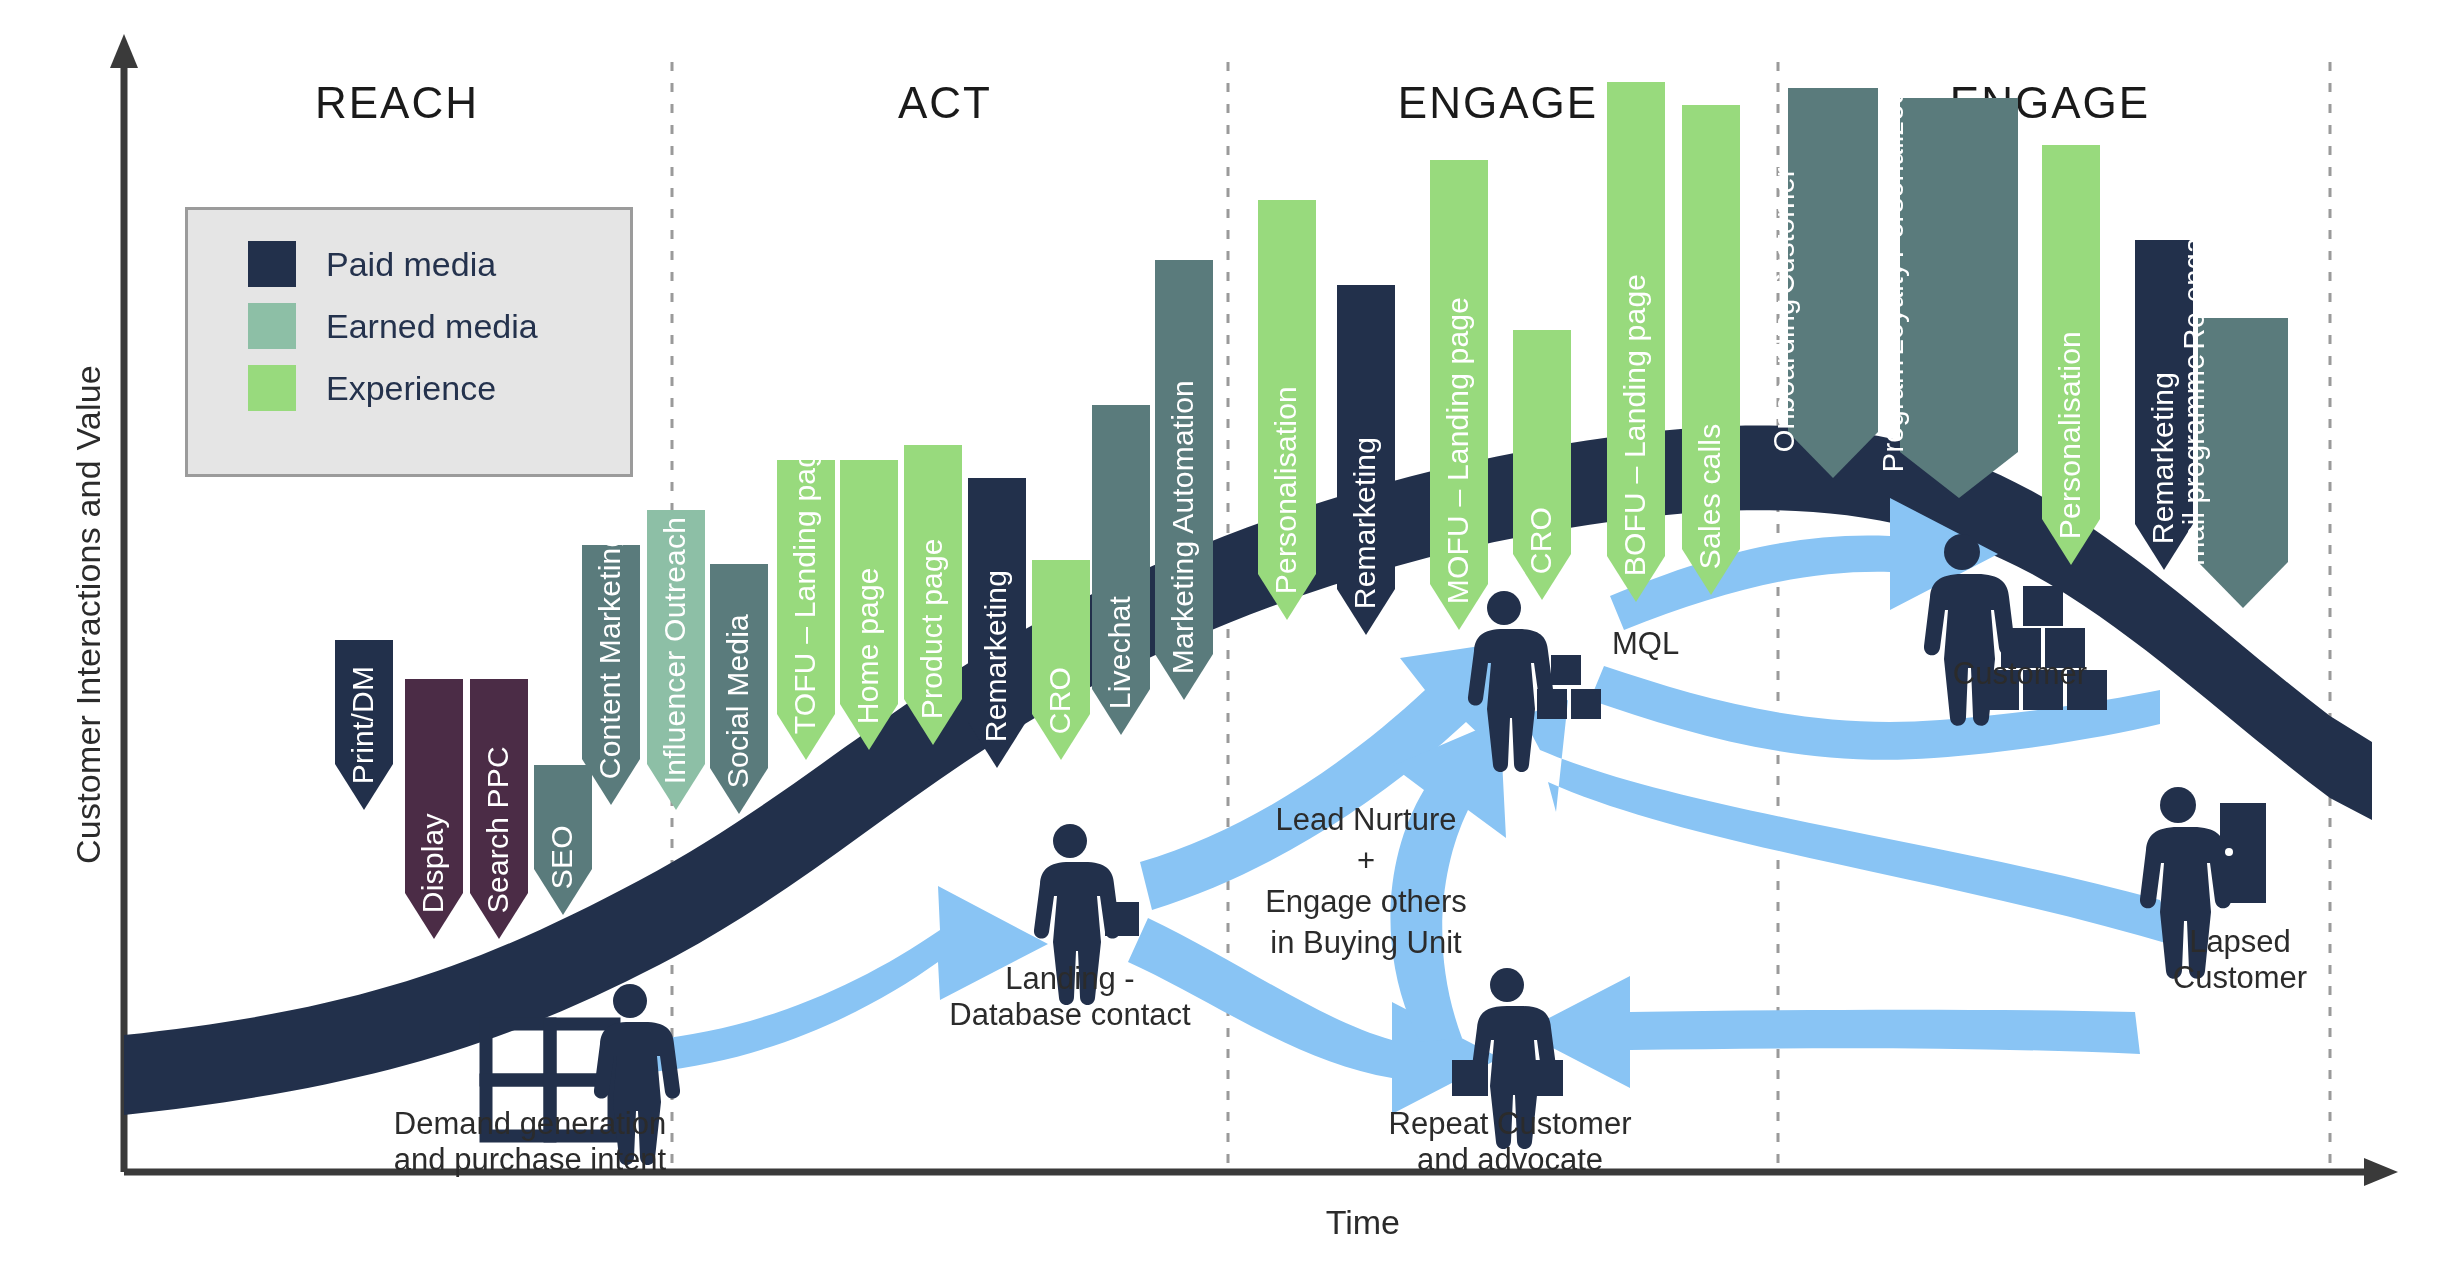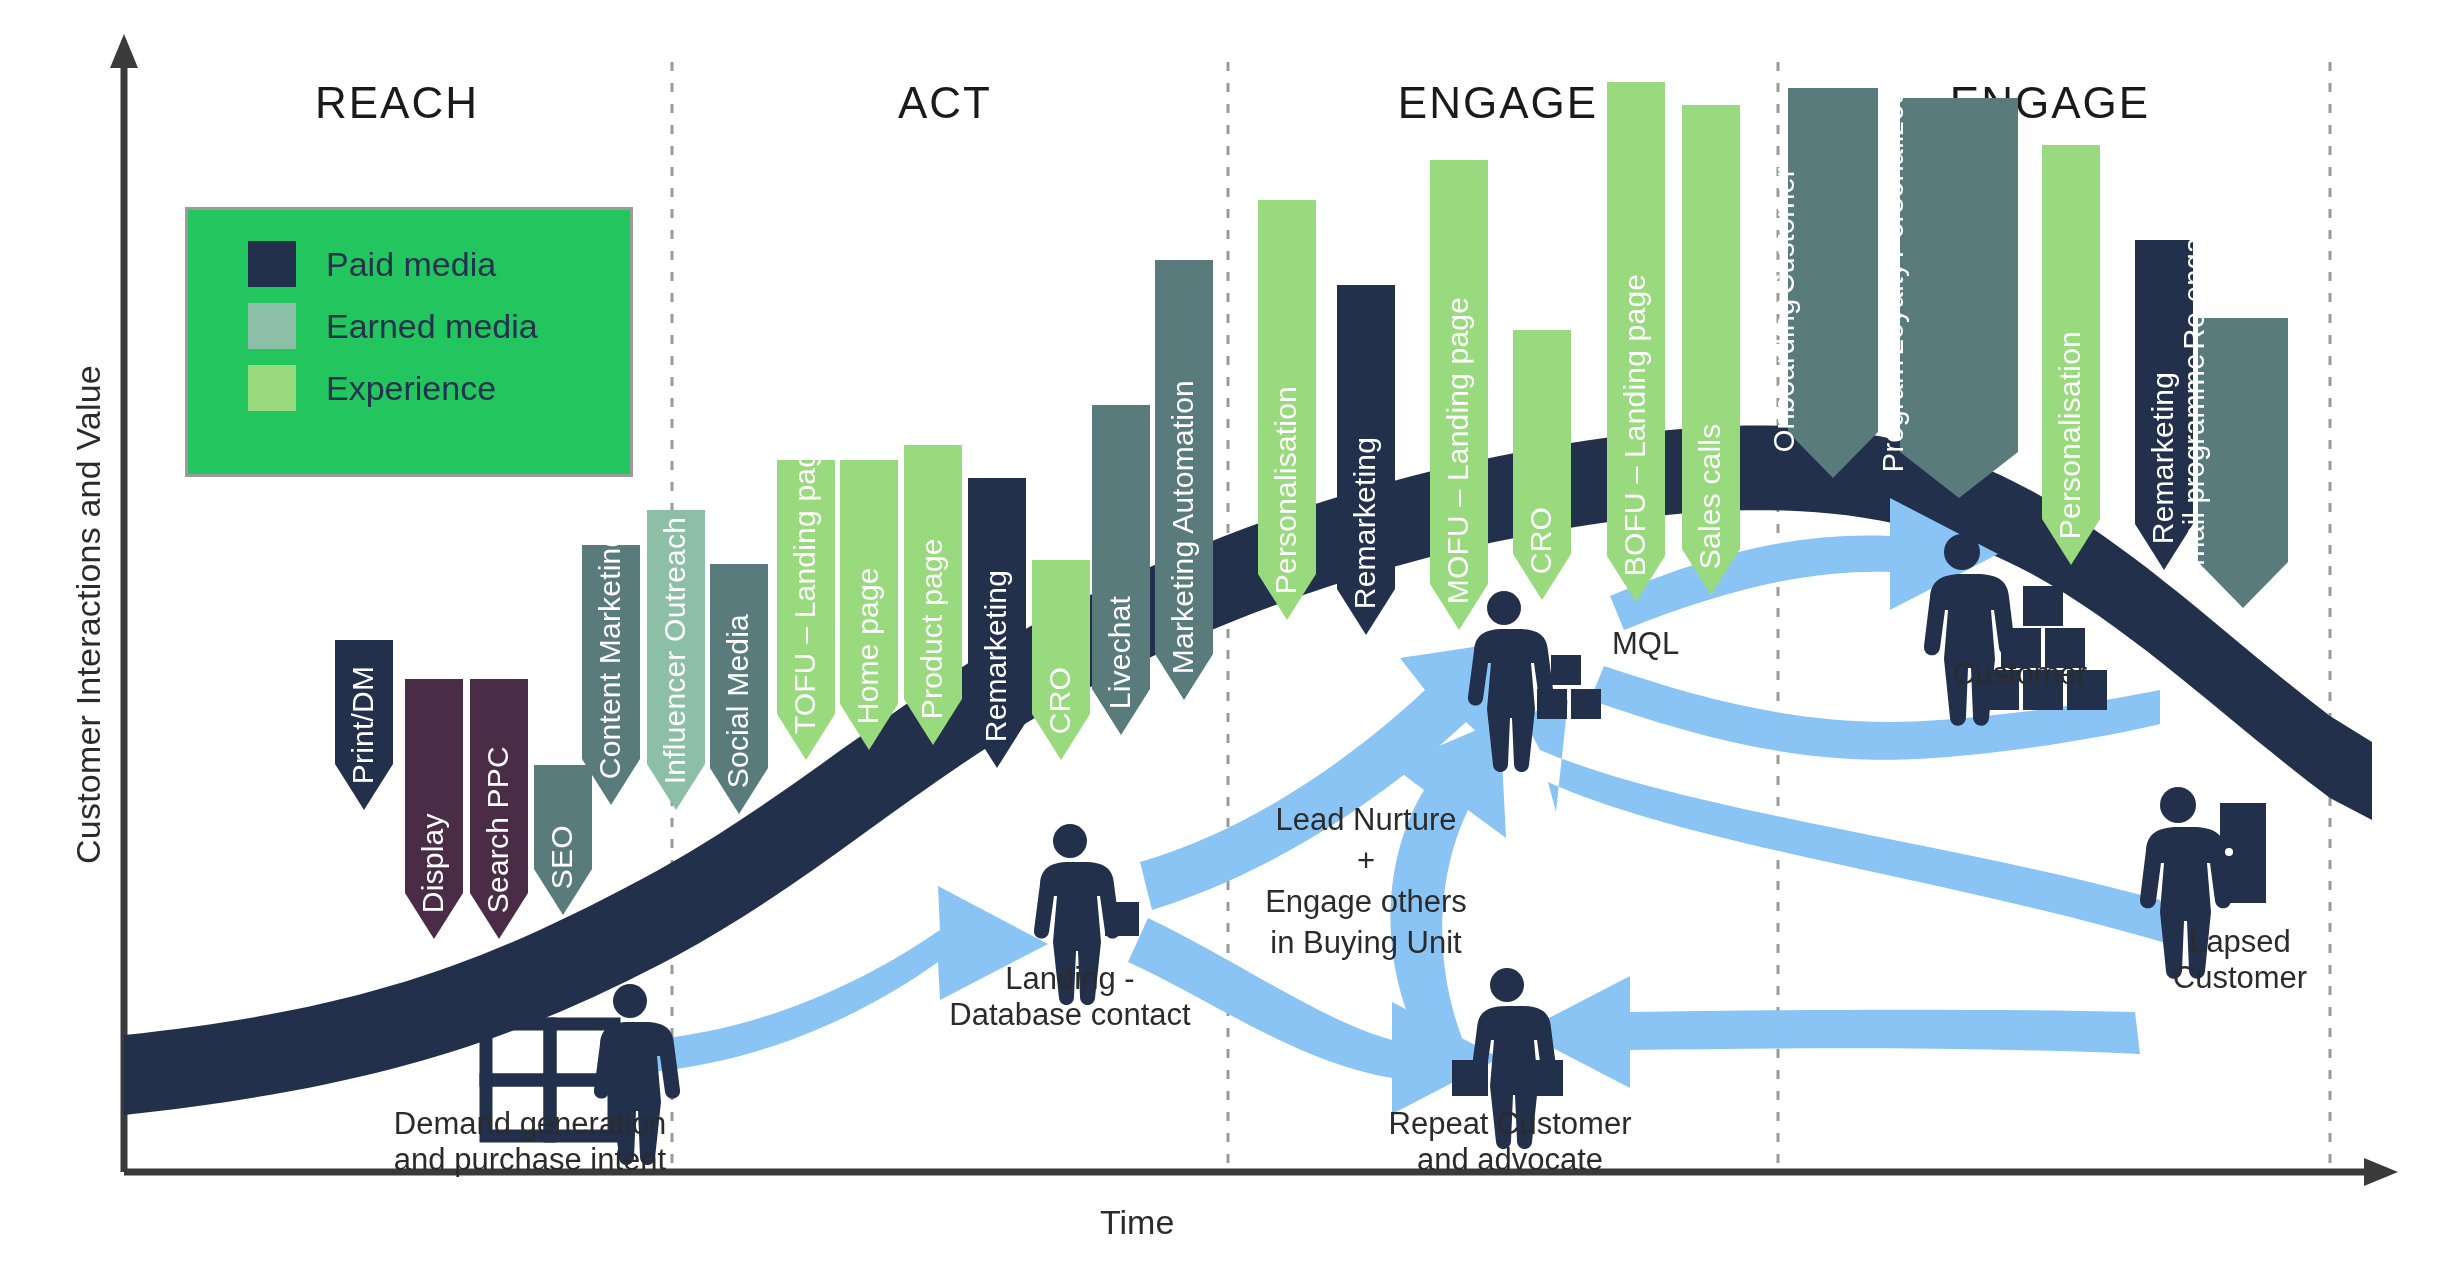--- a/index.html
+++ b/index.html
@@ -34,21 +34,21 @@
     font-size: 34px;
     color: #2b2b2b;
     letter-spacing: 0.2px;
     font-weight: 400;
   }
   .axis-label-x {
     position: absolute;
     left: 1100px;
     top: 1203px;
     width: 300px;
-    text-align: left;
+    text-align: right;
     font-size: 34px;
     color: #2b2b2b;
   }
   
   .phase-title {
     position: absolute;
     top: 78px;
     font-size: 44px;
     letter-spacing: 2px;
     color: #1a1a1a;
@@ -57,21 +57,21 @@
     transform: translateX(-50%);
   }
   
   #legend {
     position: absolute;
     left: 185px;
     top: 207px;
     width: 448px;
     height: 270px;
     border: 3px solid #9b9b9b;
-    background: #22c55e;
+    background: #e5e5e5;
     box-sizing: border-box;
     padding: 26px 0 0 60px;
   }
   .legend-row {
     display: flex;
     align-items: center;
     height: 56px;
     margin-bottom: 6px;
   }
   .legend-swatch {

